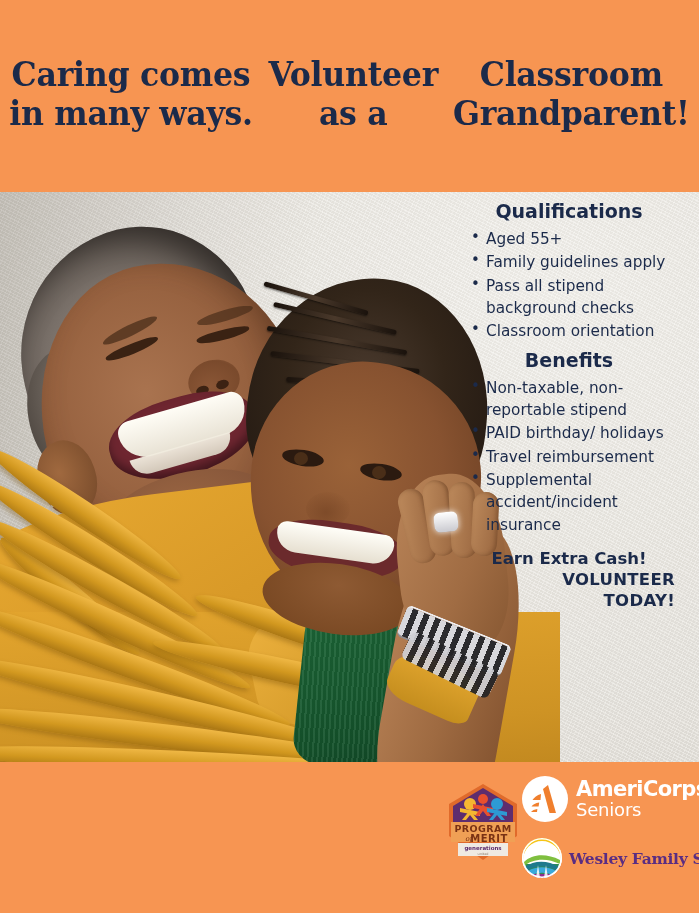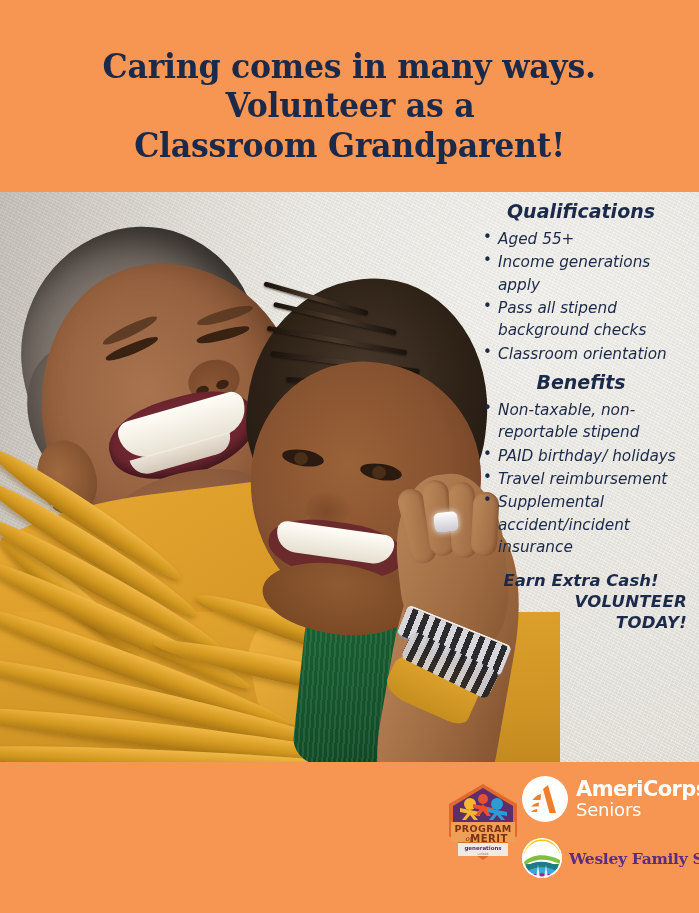--- a/index.html
+++ b/index.html
@@ -7,23 +7,23 @@
   body {
     font-family:"Liberation Sans", sans-serif;
     background:#F79552;
     overflow:hidden;
     position:relative;
   }
   .flyer { position:relative; width:699px; height:913px; background:#F79552; overflow:hidden; }
 
   
   .headline-band {
-    position:absolute; left:0; top:12px; width:699px; height:192px;
+    position:absolute; left:0; top:0; width:699px; height:192px;
     background:#F79552;
-    display:flex; flex-direction:column; align-items:center; justify-content:center;
+    display:flex; flex-direction:row; align-items:center; justify-content:center;
     padding-bottom:4px;
   }
   .headline-line {
     font-family:"DejaVu Serif", serif;
     font-weight:bold;
     color:#1B2A4A;
     font-size:34px;
     line-height:1.16;
     letter-spacing:-0.3px;
     text-align:center;
@@ -232,23 +232,22 @@
     background:repeating-linear-gradient(90deg,#CFCFD4 0 6px,#232326 6px 12px);
     border-radius:6px;transform:rotate(26deg);opacity:.92;
   }
   .cuff{
     position:absolute;left:388px;top:470px;width:90px;height:50px;
     background:linear-gradient(#E2A62F,#C58E1E);border-radius:40% 30% 20% 30%;transform:rotate(24deg);
   }
 
   
   .text-col{
-    position:absolute; right:12px; top:200px; width:212px;
+    position:absolute; right:24px; top:200px; width:212px;
     text-align:left;
-    font-style:italic;
   }
   .sec-title{
     font-family:"DejaVu Sans", sans-serif;
     font-weight:bold; font-size:19px; color:#1B2A4A;
     text-align:center; margin-bottom:4px; letter-spacing:0px;
   }
   .sec-title.benefits{ }
   ul.bullets{ list-style:none; padding:0; margin:6px; }
   ul.bullets li{
     position:relative; padding-left:17px;
@@ -394,21 +393,21 @@
     <div class="cuff"></div>
     <div class="watch"></div>
     <div class="watch2"></div>
   </div>
 
   <div class="text-col">
 
     <div class="sec-title">Qualifications</div>
     <ul class="bullets">
       <li>Aged 55+</li>
-      <li>Income generations apply</li>
+      <li>Family guidelines apply</li>
       <li>Pass all stipend background checks</li>
       <li>Classroom orientation</li>
     </ul>
 
     <div class="sec-title benefits">Benefits</div>
     <ul class="bullets">
       <li>Non-taxable, non-reportable stipend</li>
       <li>PAID birthday/ holidays</li>
       <li>Travel reimbursement</li>
       <li>Supplemental accident/incident insurance</li>

